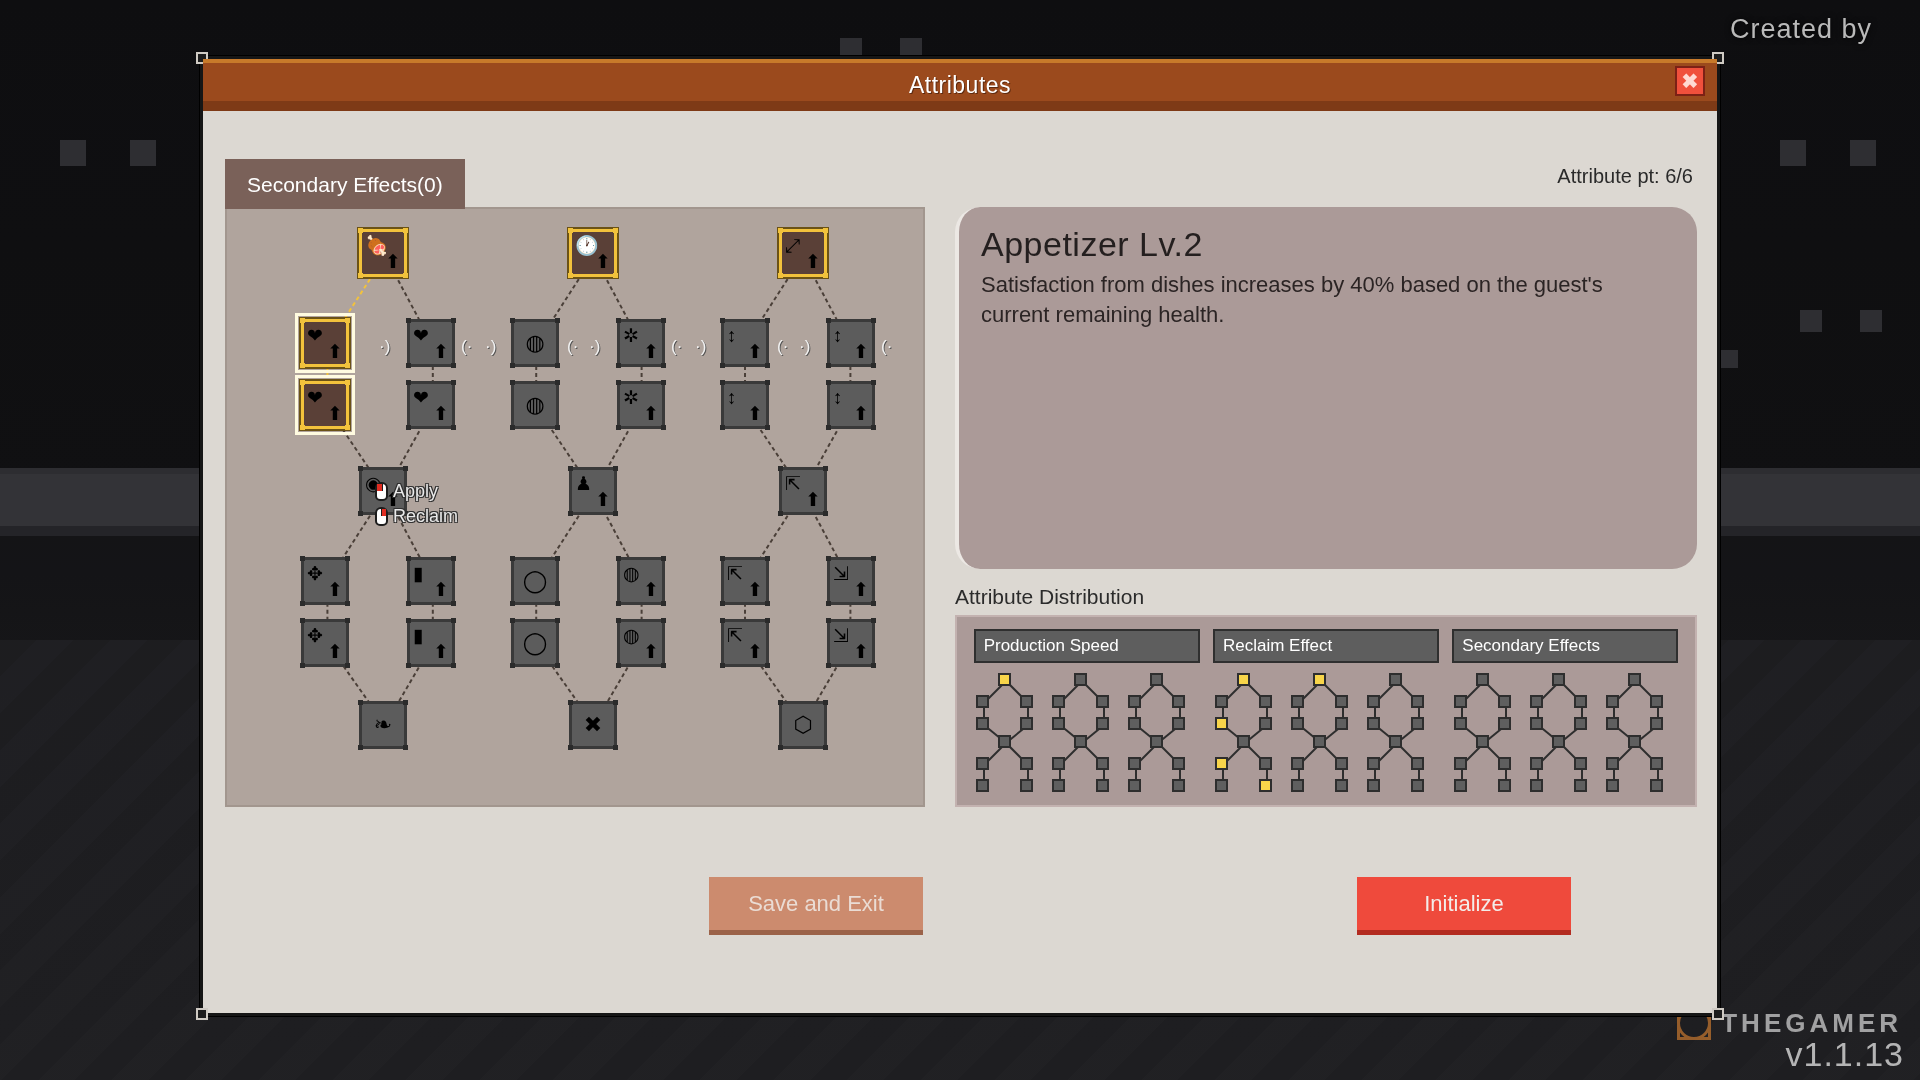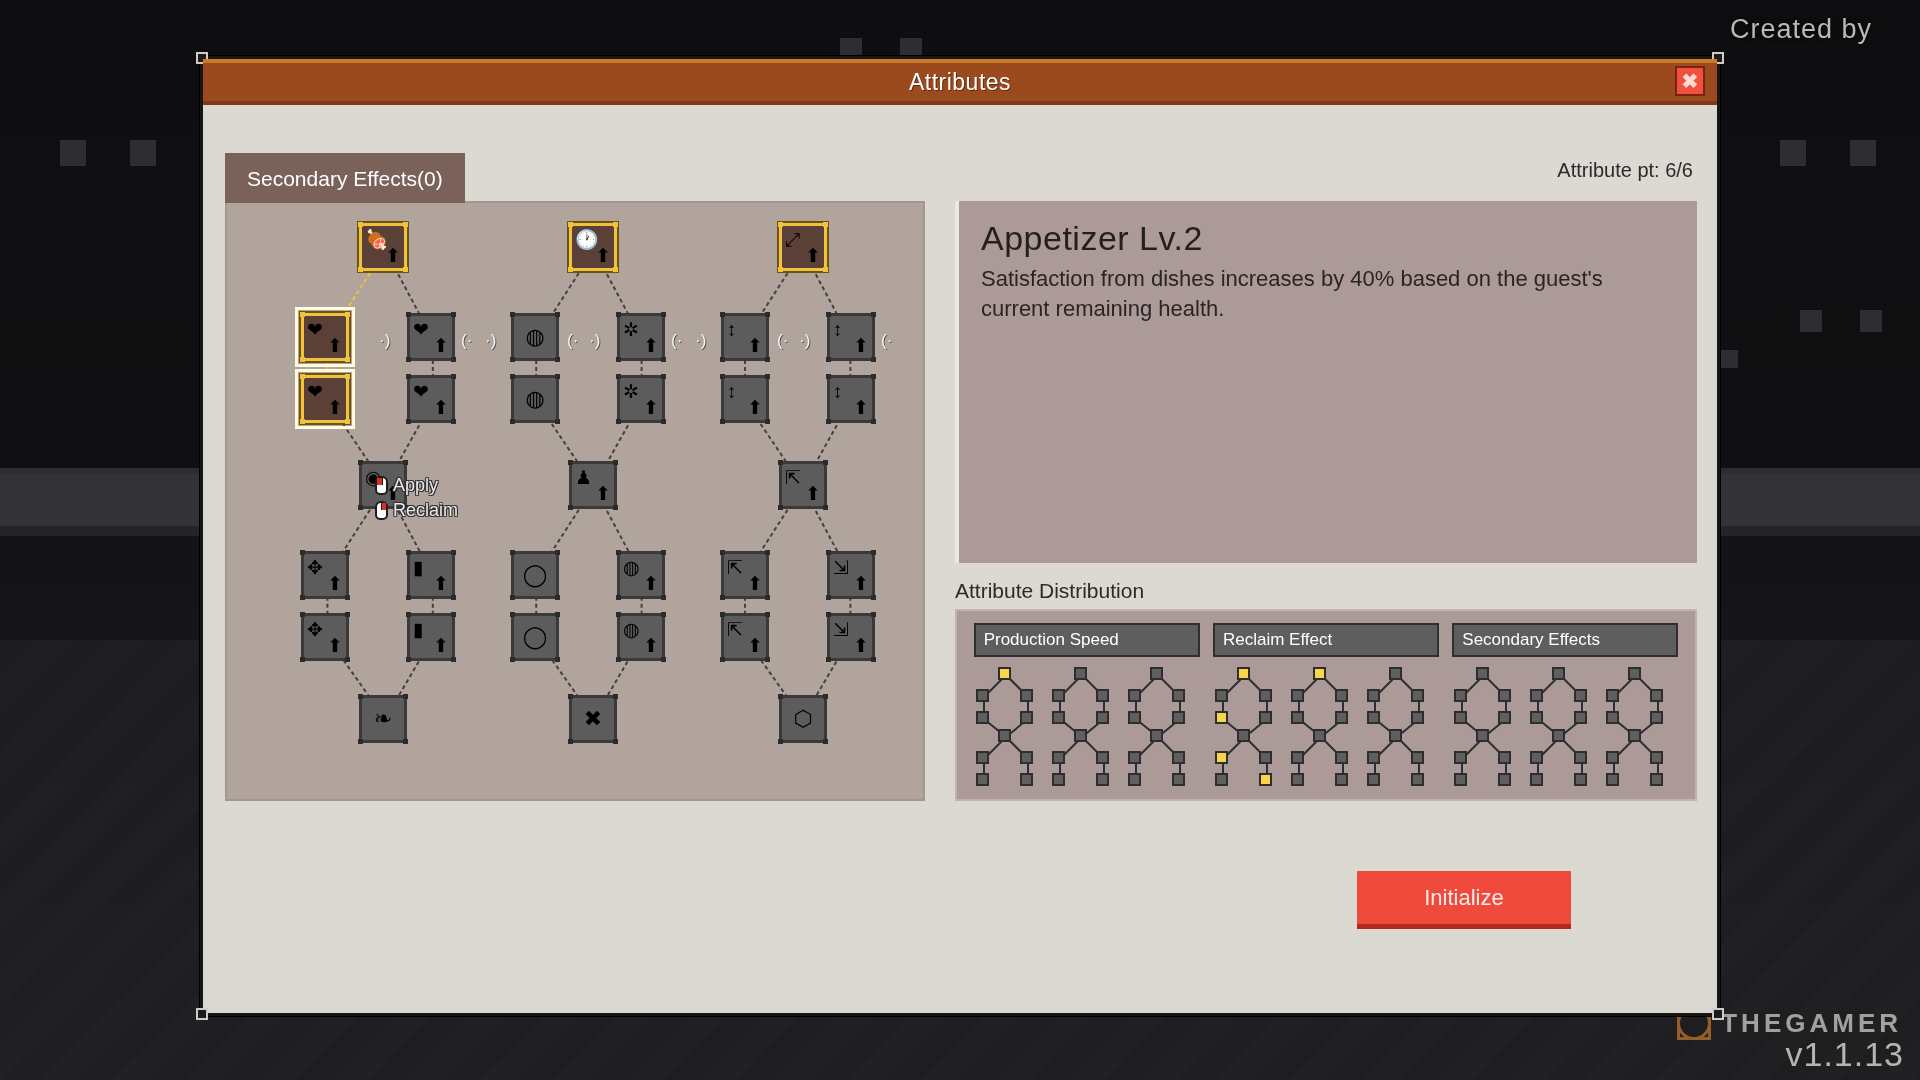--- a/index.html
+++ b/index.html
@@ -92,21 +92,21 @@
     background: #1c1c1c;
     border: 2px solid #cfcac3;
   }
   .win-corner.tl { left: -7px; top: -7px; }
   .win-corner.tr { right: -7px; top: -7px; }
   .win-corner.bl { left: -7px; bottom: -7px; }
   .win-corner.br { right: -7px; bottom: -7px; }
 
   #title-bar {
     position: relative;
-    height: 46px;
+    height: 52px;
     background: linear-gradient(180deg,#c87a2a 0 4px,#9b4a1d 4px 42px,#7e3a16 42px 46px);
     display: flex; align-items: center; justify-content: center;
   }
   #title-text {
     color: #ffffff;
     font-size: 23px;
     letter-spacing: .5px;
     text-shadow: 1px 1px 0 #5c2a10;
   }
   #close-button {
@@ -247,20 +247,21 @@
   }
 
   
   #detail-panel {
     position: absolute;
     left: 752px; top: 96px;
     width: 742px; height: 362px;
     background: #ab9a98;
     border-left: 4px solid #ece8e4;
     padding: 18px 22px;
+    border-radius: 25px;
   }
   #detail-title {
     color: #241f1f;
     font-size: 34px;
     margin-bottom: 6px;
     letter-spacing: .5px;
   }
   #detail-desc {
     color: #2b2424;
     font-size: 22px;
@@ -968,19 +969,22 @@
             <div class="mini-node" style="left: 176px; top: 64px;"></div>
             <div class="mini-node" style="left: 154px; top: 86px;"></div>
             <div class="mini-node" style="left: 198px; top: 86px;"></div>
             <div class="mini-node" style="left: 154px; top: 108px;"></div>
             <div class="mini-node" style="left: 198px; top: 108px;"></div>
           </div>
         </div>
       </div>
 
     <div id="footer">
+      <div class="btn" id="save-exit-button">
+        <span>Save and Exit</span>
+      </div>
       <div class="btn" id="initialize-button">
         <span>Initialize</span>
       </div>
     </div>
 
   </div>
 </div>
 
 </body></html>

